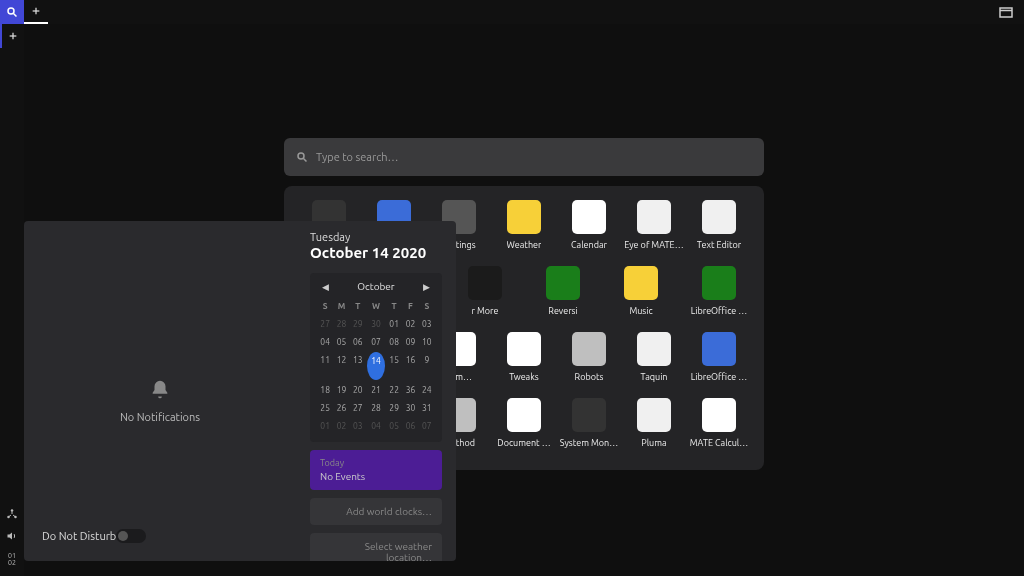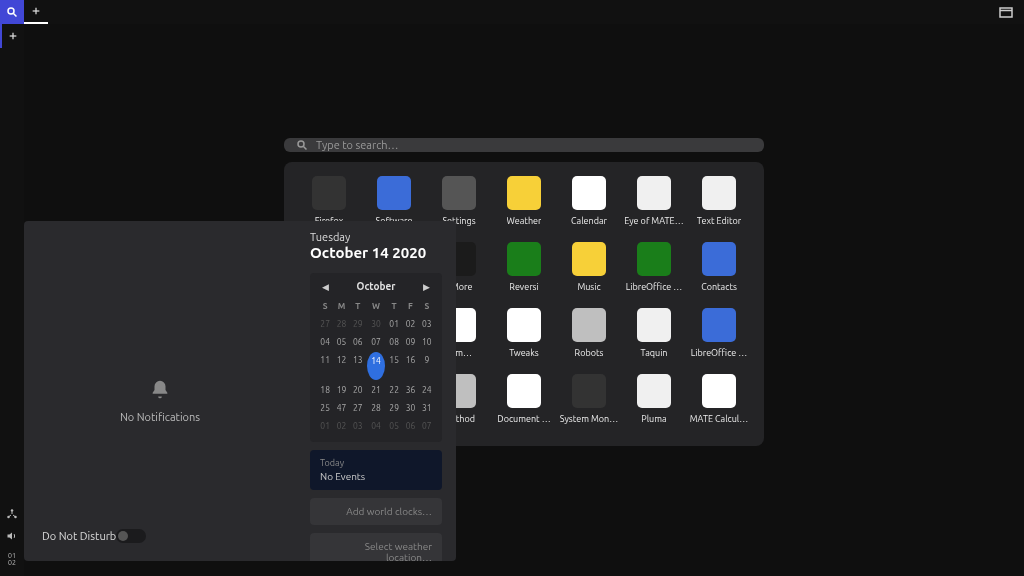--- a/index.html
+++ b/index.html
@@ -10,21 +10,21 @@
 .topbar .plus-btn { width: 24px; height: 24px; display: flex; align-items: center; justify-content: center; border-bottom: 2px solid #fff; }
 .topbar .spacer { flex: 1; }
 .topbar .win-btn { width: 24px; height: 24px; display: flex; align-items: center; justify-content: center; margin-right: 6px; }
 
 .sidebar { position: absolute; top: 24px; left: 0; width: 24px; bottom: 0; background: #111; display: flex; flex-direction: column; z-index: 25; }
 .sidebar .add-ws { width: 24px; height: 24px; display: flex; align-items: center; justify-content: center; border-left: 2px solid #4147d6; }
 .sidebar .spacer { flex: 1; }
 .sidebar .tray { display: flex; flex-direction: column; align-items: center; gap: 10px; padding-bottom: 10px; }
 
 .launcher { position: absolute; top: 138px; left: 284px; width: 480px; z-index: 10; }
-.search-box { background: #3a3a3c; border-radius: 6px; height: 14px; display: flex; align-items: center; padding: 0 12px; }
+.search-box { background: #3a3a3c; border-radius: 6px; height: 38px; display: flex; align-items: center; padding: 0 12px; }
 .search-box input { background: transparent; border: none; outline: none; color: #ccc; font-size: 11px; flex:1; }
 .search-box input::placeholder{color:#999;}
 
 .app-grid { margin-top: 10px; background: #242426; border-radius: 8px; padding: 14px 14px 6px; }
 .row { display: flex; justify-content: space-between; margin-bottom: 16px; }
 .app { width: 62px; display: flex; flex-direction: column; align-items: center; cursor: pointer; }
 .app .icon-wrap { width: 34px; height: 34px; border-radius: 5px; display: flex; align-items: center; justify-content: center; position: relative; }
 .app .label { font-size: 9px; color: #eee; text-align: center; margin-top: 6px; white-space: nowrap; overflow: hidden; text-overflow: ellipsis; max-width: 62px; }
 
 
@@ -40,28 +40,28 @@
 .dnd { position: absolute; bottom: 18px; left: 18px; display: flex; align-items: center; gap: 0; }
 .dnd-label { font-size: 11px; color: #ddd; }
 .toggle { width: 30px; height: 14px; background: #1b1b1d; border-radius: 8px; position: relative; }
 .toggle::after{content:"";position:absolute;left:2px;top:2px;width:10px;height:10px;border-radius:50%;background:#555;}
 
 .notif-right { flex: 1; padding: 10px 14px 14px; overflow: hidden; }
 .day { font-size: 11px; color: #ddd; }
 .date { font-size: 15px; font-weight: 700; color: #fff; margin-top: 1px; }
 .cal { background: #242427; border-radius: 4px; margin-top: 12px; padding: 8px 8px 8px; }
 .cal-head { display: flex; align-items: center; justify-content: space-between; padding: 0 4px; }
-.cal-title { font-size: 10px; font-weight: 700; }
+.cal-title { font-size: 10px; font-weight: 400; }
 .cal-nav { cursor: pointer; color:#ccc; font-size:9px; }
 .cal-grid { display: grid; grid-template-columns: repeat(7, 1fr); gap: 2px; margin-top: 6px; }
 .cal-grid div { text-align: center; font-size: 8.5px; color: #aaa; padding: 3px 0; border-radius: 50%; }
 .cal-grid .dow { color: #888; font-weight: 600; }
 .cal-grid .other { color: #555; }
 .cal-grid .today { background: #2f6fe0; color: #fff; width:18px;height:28px;line-height:18px;padding:0;margin:0 auto; }
-.evbox { background: #0f172a; border-radius: 4px; margin-top: 8px; padding: 8px 10px; }
+.evbox { background: #4c1d95; border-radius: 4px; margin-top: 8px; padding: 8px 10px; }
 .evbox .hd{font-size:9px;color:#888;} .evbox .tx{font-size:10px;color:#ccc;margin-top:3px;}
 .linkbox { background: #353538; border-radius: 4px; margin-top: 8px; padding: 8px 10px; font-size:10px; color:#888;text-align:right; }
 
 svg { display:block; }
 </style>
 </head>
 <body>
 
 <div class="topbar">
   <div class="search-btn">
@@ -158,24 +158,20 @@
           <div class="icon-wrap ic-green"></div>
           <div class="label">Reversi</div>
         </div>
         <div class="app">
           <div class="icon-wrap ic-yellow"></div>
           <div class="label">Music</div>
         </div>
         <div class="app">
           <div class="icon-wrap ic-green"></div>
           <div class="label">LibreOffice …</div>
-        </div>
-        <div class="app">
-          <div class="icon-wrap ic-blue"></div>
-          <div class="label">Contacts</div>
         </div>
       </div>
       <div class="row">
         <div class="app" style="visibility: hidden;"></div>
         <div class="app" style="visibility: hidden;"></div>
         <div class="app">
           <div class="icon-wrap ic-white"></div>
           <div class="label">cum…</div>
         </div>
         <div class="app">
@@ -275,21 +271,21 @@
           <div>16</div>
           <div>9</div>
           <div>18</div>
           <div>19</div>
           <div>20</div>
           <div>21</div>
           <div>22</div>
           <div>36</div>
           <div>24</div>
           <div>25</div>
-          <div>47</div>
+          <div>26</div>
           <div>27</div>
           <div>28</div>
           <div>29</div>
           <div>30</div>
           <div>31</div>
           <div class="other">01</div>
           <div class="other">02</div>
           <div class="other">03</div>
           <div class="other">04</div>
           <div class="other">05</div>

